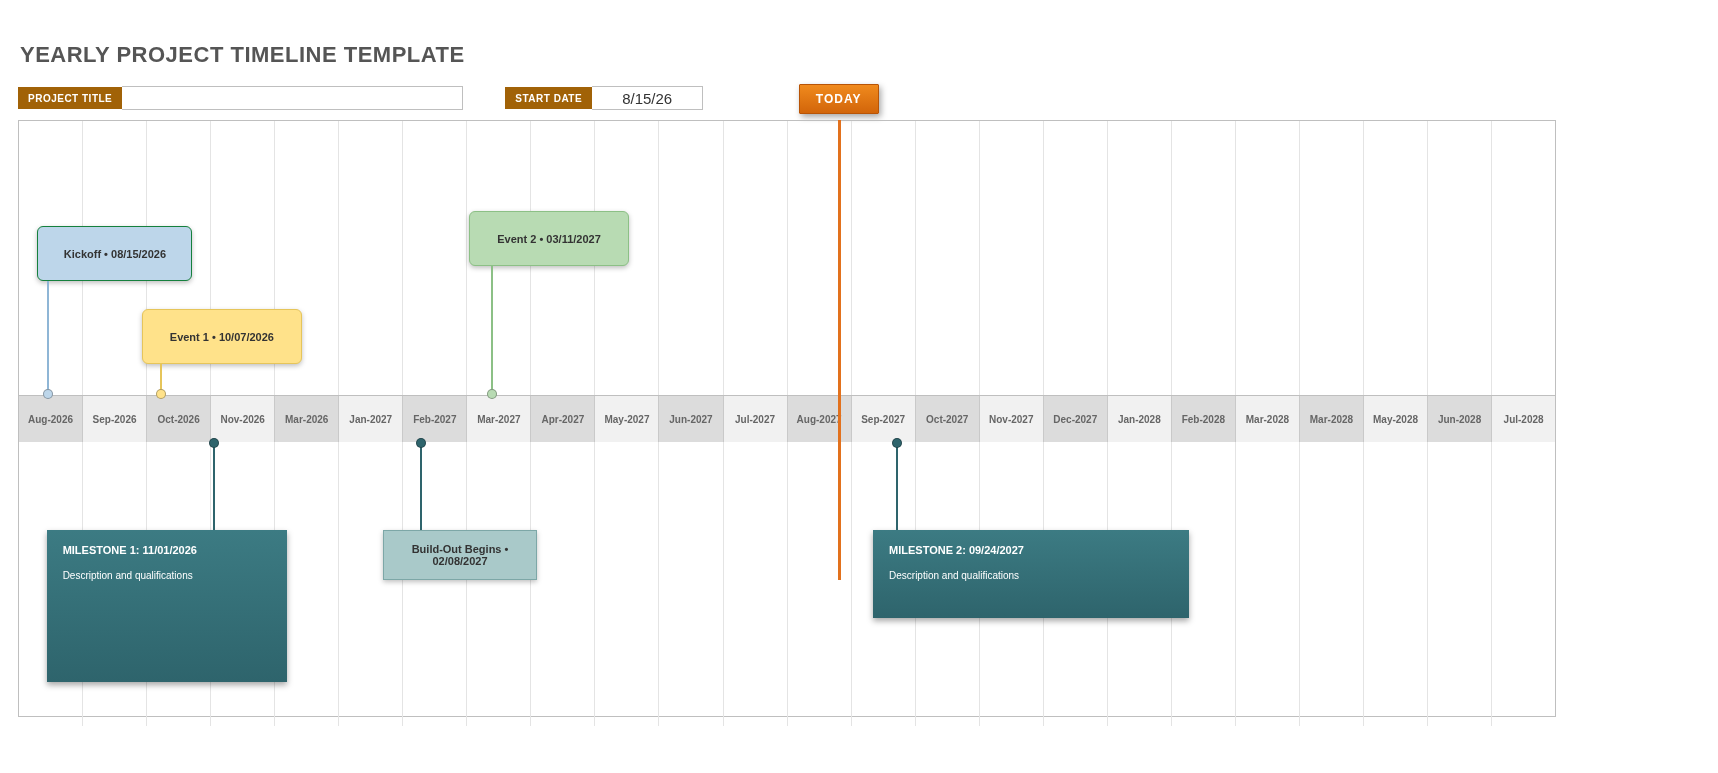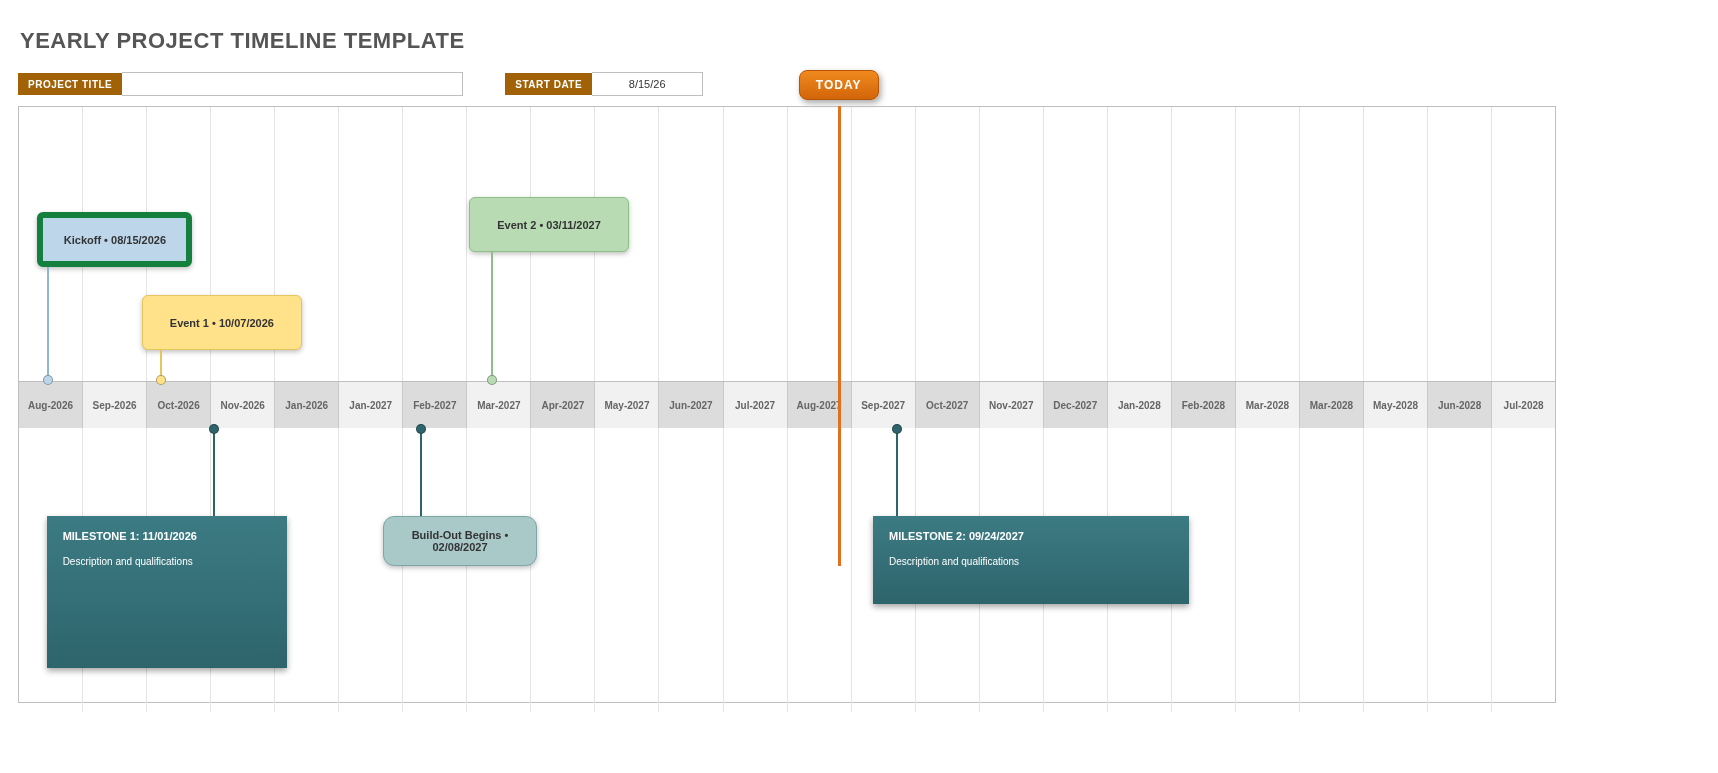--- a/index.html
+++ b/index.html
@@ -1,20 +1,20 @@
 <!DOCTYPE html>
 <html><head>
 <meta charset="utf-8">
 <style>
   html,body{margin:0;padding:0;font-family:Arial,Helvetica,sans-serif;background:#fff;color:#333;}
-  .page{width:1718px;height:773px;position:relative;box-sizing:border-box;padding:20px 84px 0 18px;}
+  .page{width:1718px;height:773px;position:relative;box-sizing:border-box;padding:34px 84px 0 18px;}
   .title{font-size:22px;font-weight:700;letter-spacing:.5px;color:#555;margin:8px 0 18px 2px;}
   .meta-row{display:flex;align-items:center;gap:0;margin-bottom:10px;}
   .meta-label{background:#a16207;color:#fff;font-size:10px;font-weight:700;letter-spacing:.5px;padding:0 10px;height:22px;display:flex;align-items:center;}
-  .meta-input{height:22px;border:1px solid #bfbfbf;border-left:none;background:#fff;font-size:11px;display:flex;align-items:center;justify-content:center;color:#333;}
+  .meta-input{height:22px;border:1px solid #bfbfbf;border-left:none;background:#fff;font-size:15px;display:flex;align-items:center;justify-content:center;color:#333;}
   .pt-input{width:340px;}
   .sd-input{width:110px;}
   .gap{width:42px;}
   .timeline-wrap{position:relative;width:1536px;height:596px;border:1px solid #bfbfbf;border-top:none;}
   .upper{position:relative;height:274px;border-top:1px solid #bfbfbf;border-bottom:1px solid #bfbfbf;}
   .axis{position:relative;height:46px;display:flex;}
   .month{flex:1;border-right:1px solid #c9c9c9;display:flex;align-items:center;justify-content:center;font-size:10px;font-weight:700;color:#666;box-sizing:border-box;}
   .month:last-child{border-right:none;}
   .month.alt{background:#f1f1f1;}
   .month.nalt{background:#dcdcdc;}
@@ -24,26 +24,26 @@
   .vcol:last-child{border-right:none;}
   
   .card{position:absolute;border-radius:6px;box-shadow:0 2px 5px rgba(0,0,0,.25);font-size:11px;font-weight:700;color:#333;display:flex;align-items:center;justify-content:center;text-align:center;padding:6px 10px;box-sizing:border-box;}
   .stem{position:absolute;width:0;border-left:2px solid;z-index:1;}
   .dot{position:absolute;width:8px;height:8px;border-radius:50%;border:1px solid rgba(0,0,0,.3);z-index:2;}
   
   .mcard{position:absolute;background:linear-gradient(180deg,#3c7b83 0%,#2e646c 100%);color:#fff;font-size:11px;padding:14px 16px;box-sizing:border-box;box-shadow:0 3px 6px rgba(0,0,0,.35);}
   .mcard .mt{font-weight:700;margin-bottom:14px;}
   .mcard .md{font-weight:400;font-size:10px;}
   
-  .bcard{position:absolute;background:#a9c9c9;border:1px solid #7da7a7;border-radius:11px;font-size:11px;font-weight:700;color:#333;display:flex;align-items:center;justify-content:center;text-align:center;padding:8px 10px;box-sizing:border-box;box-shadow:0 2px 5px rgba(0,0,0,.25);}
+  .bcard{position:absolute;background:#a9c9c9;border:1px solid #7da7a7;border-radius:0;font-size:11px;font-weight:700;color:#333;display:flex;align-items:center;justify-content:center;text-align:center;padding:8px 10px;box-sizing:border-box;box-shadow:0 2px 5px rgba(0,0,0,.25);}
   
-  .today-btn{position:absolute;top:-36px;width:78px;height:28px;background:linear-gradient(180deg,#f08a1d 0%,#d2650a 100%);border:1px solid #b85406;border-radius:8px;color:#fff;font-weight:700;font-size:12px;letter-spacing:1px;display:flex;align-items:center;justify-content:center;box-shadow:2px 3px 6px rgba(0,0,0,.35);}
+  .today-btn{position:absolute;top:-36px;width:78px;height:28px;background:linear-gradient(180deg,#f08a1d 0%,#d2650a 100%);border:1px solid #b85406;border-radius:1px;color:#fff;font-weight:700;font-size:12px;letter-spacing:1px;display:flex;align-items:center;justify-content:center;box-shadow:2px 3px 6px rgba(0,0,0,.35);}
   .today-line{position:absolute;width:0;border-left:3px solid #e2711d;top:0;height:460px;z-index:3;}
   
-  .c-blue{background:#bdd6ea;border:6px solid #15803d;}
+  .c-blue{background:#bdd6ea;border:1px solid #15803d;}
   .c-yellow{background:#ffe28a;border:1px solid #e6c55a;}
   .c-green{background:#b8dbb3;border:1px solid #8cc086;}
   .stem-blue{border-color:#8fb6d6;}
   .stem-yellow{border-color:#e6c55a;}
   .stem-green{border-color:#8cc086;}
   .stem-teal{border-color:#2e646c;}
   .dot-blue{background:#bdd6ea;}
   .dot-yellow{background:#ffe28a;}
   .dot-green{background:#b8dbb3;}
   .dot-teal{background:#2e646c;}
@@ -105,21 +105,21 @@
           <div class="dot dot-green" style="left: 467.552px; top: 268px;"></div>
           <div class="card c-green" style="left: 450.048px; top: 90px; width: 160px; height: 55px;">Event 2 • 03/11/2027</div>
         </div>
     </div>
 
     <div class="axis" id="axis">
         <div class="month nalt">Aug-2026</div>
         <div class="month alt">Sep-2026</div>
         <div class="month nalt">Oct-2026</div>
         <div class="month alt">Nov-2026</div>
-        <div class="month nalt">Jan-2026</div>
+        <div class="month nalt">Mar-2026</div>
         <div class="month alt">Jan-2027</div>
         <div class="month nalt">Feb-2027</div>
         <div class="month alt">Mar-2027</div>
         <div class="month nalt">Apr-2027</div>
         <div class="month alt">May-2027</div>
         <div class="month nalt">Jun-2027</div>
         <div class="month alt">Jul-2027</div>
         <div class="month nalt">Aug-2027</div>
         <div class="month alt">Sep-2027</div>
         <div class="month nalt">Oct-2027</div>

